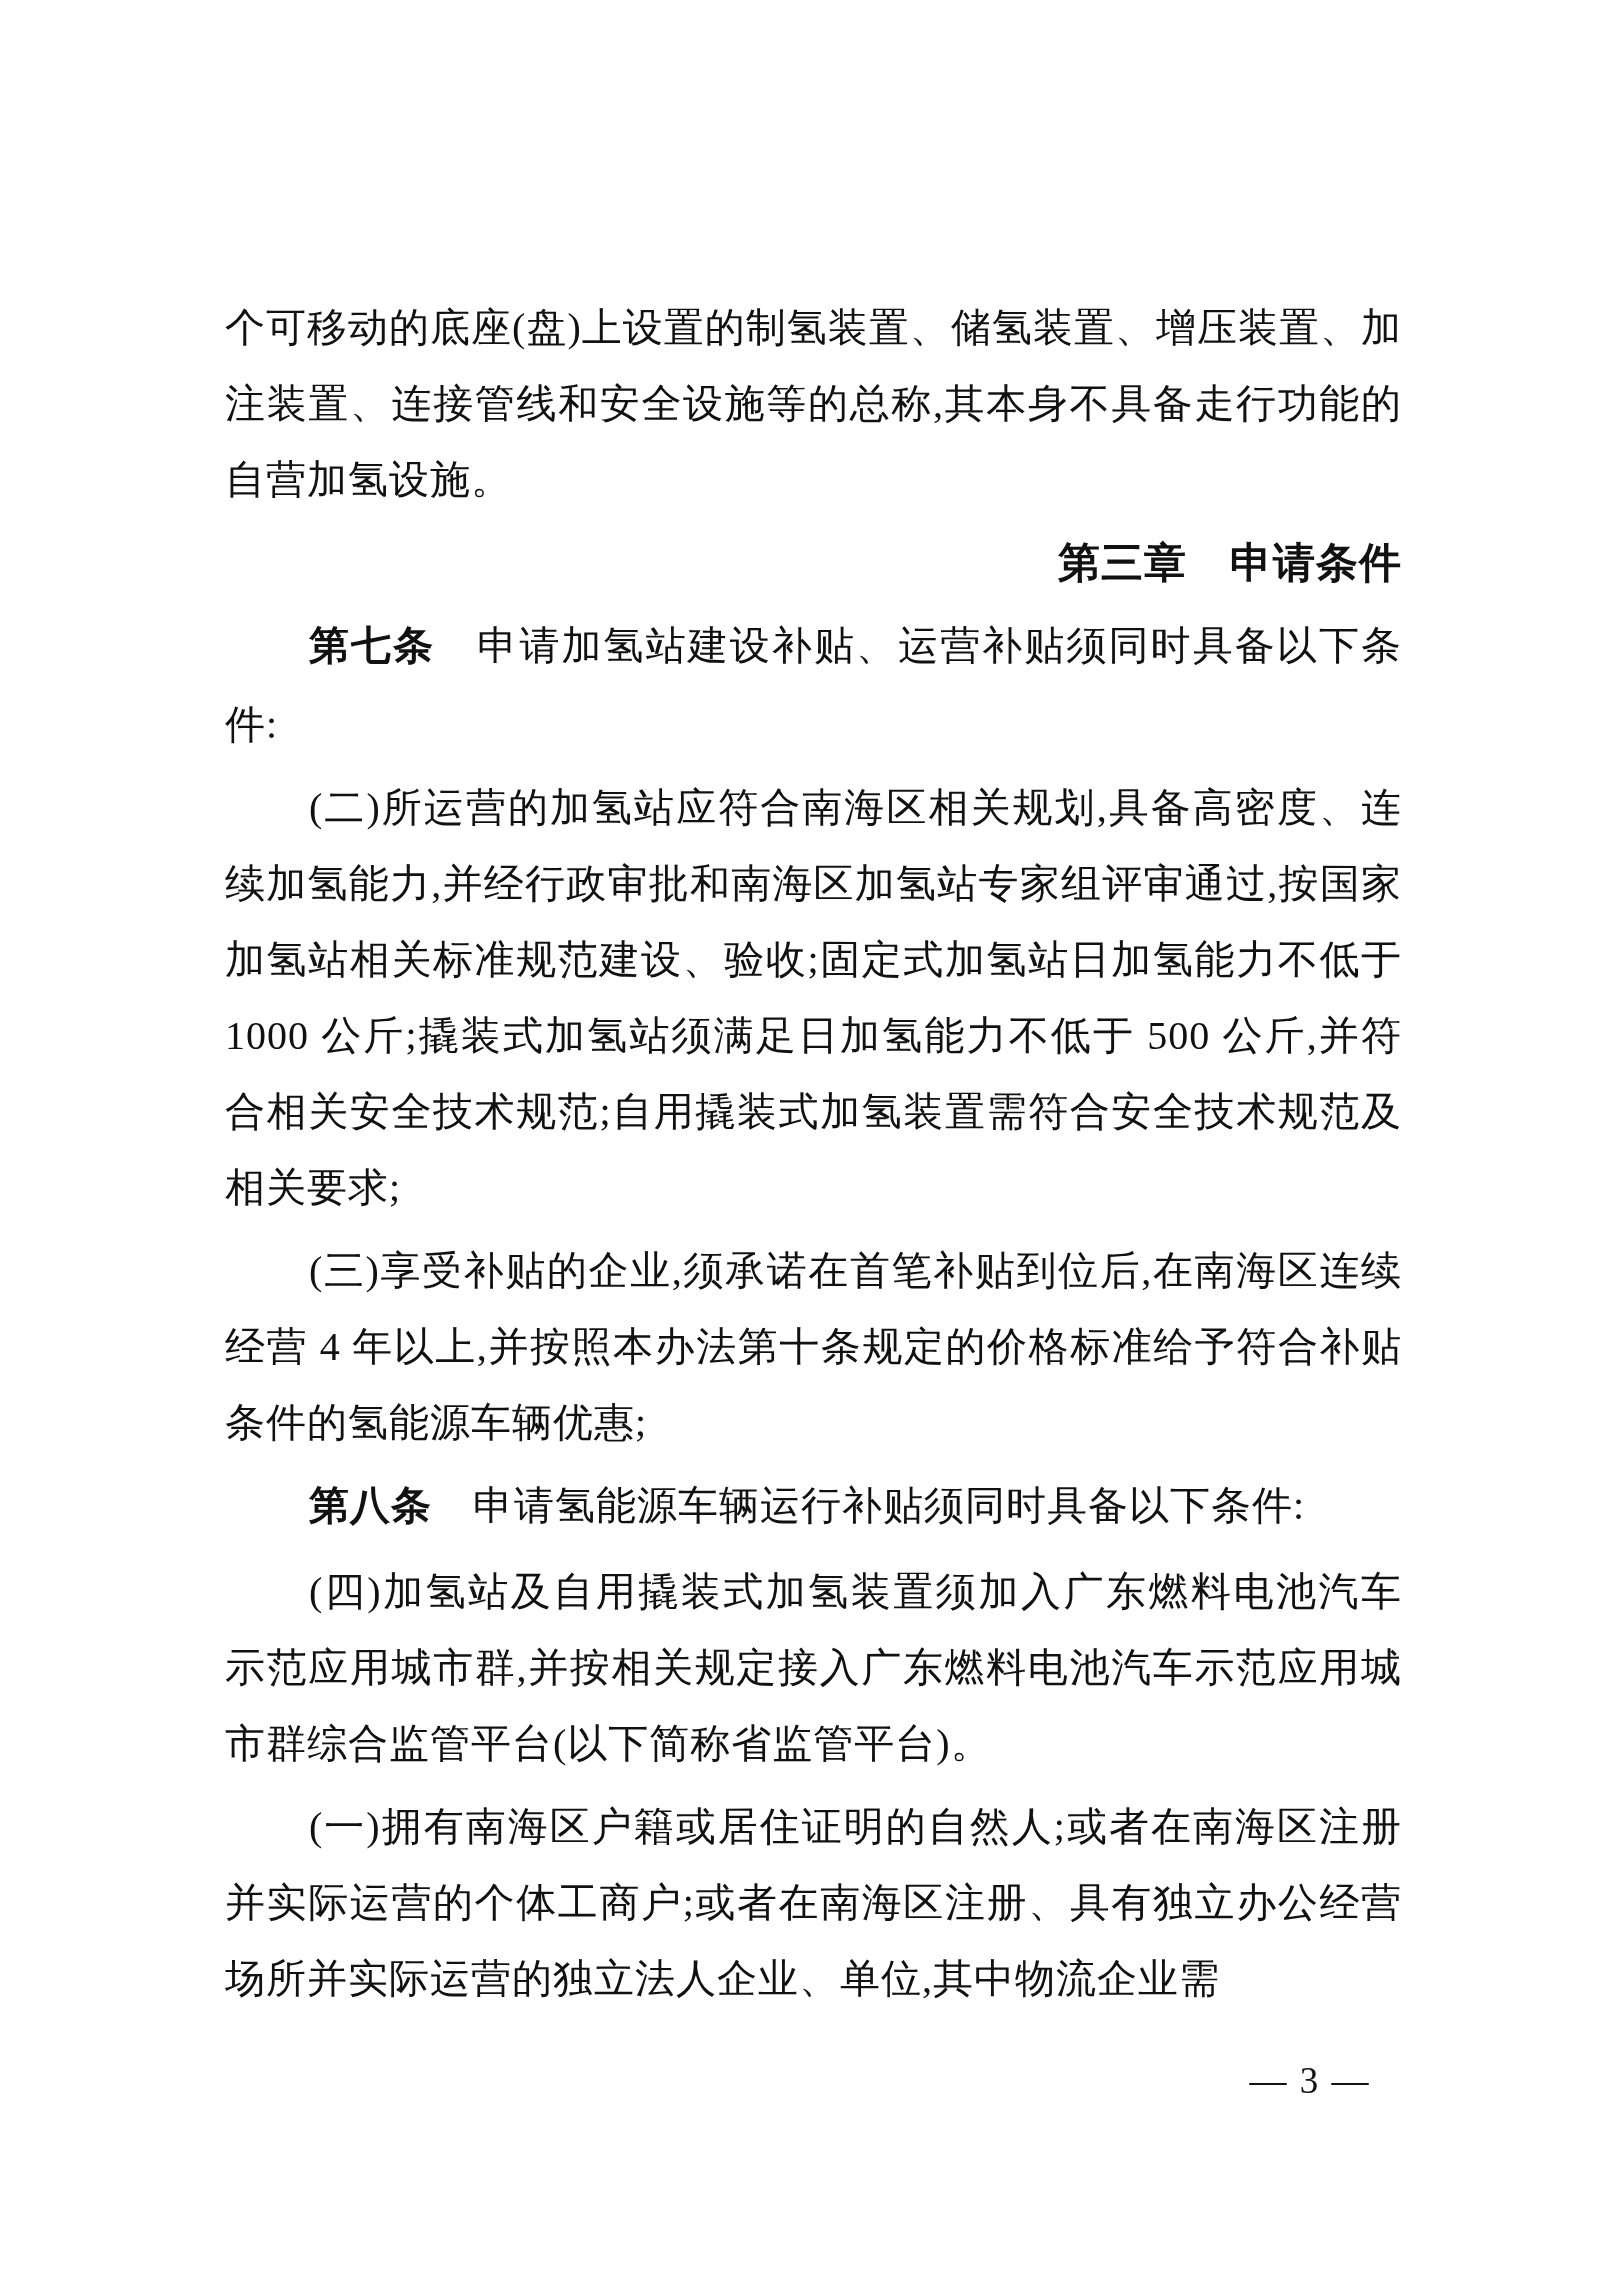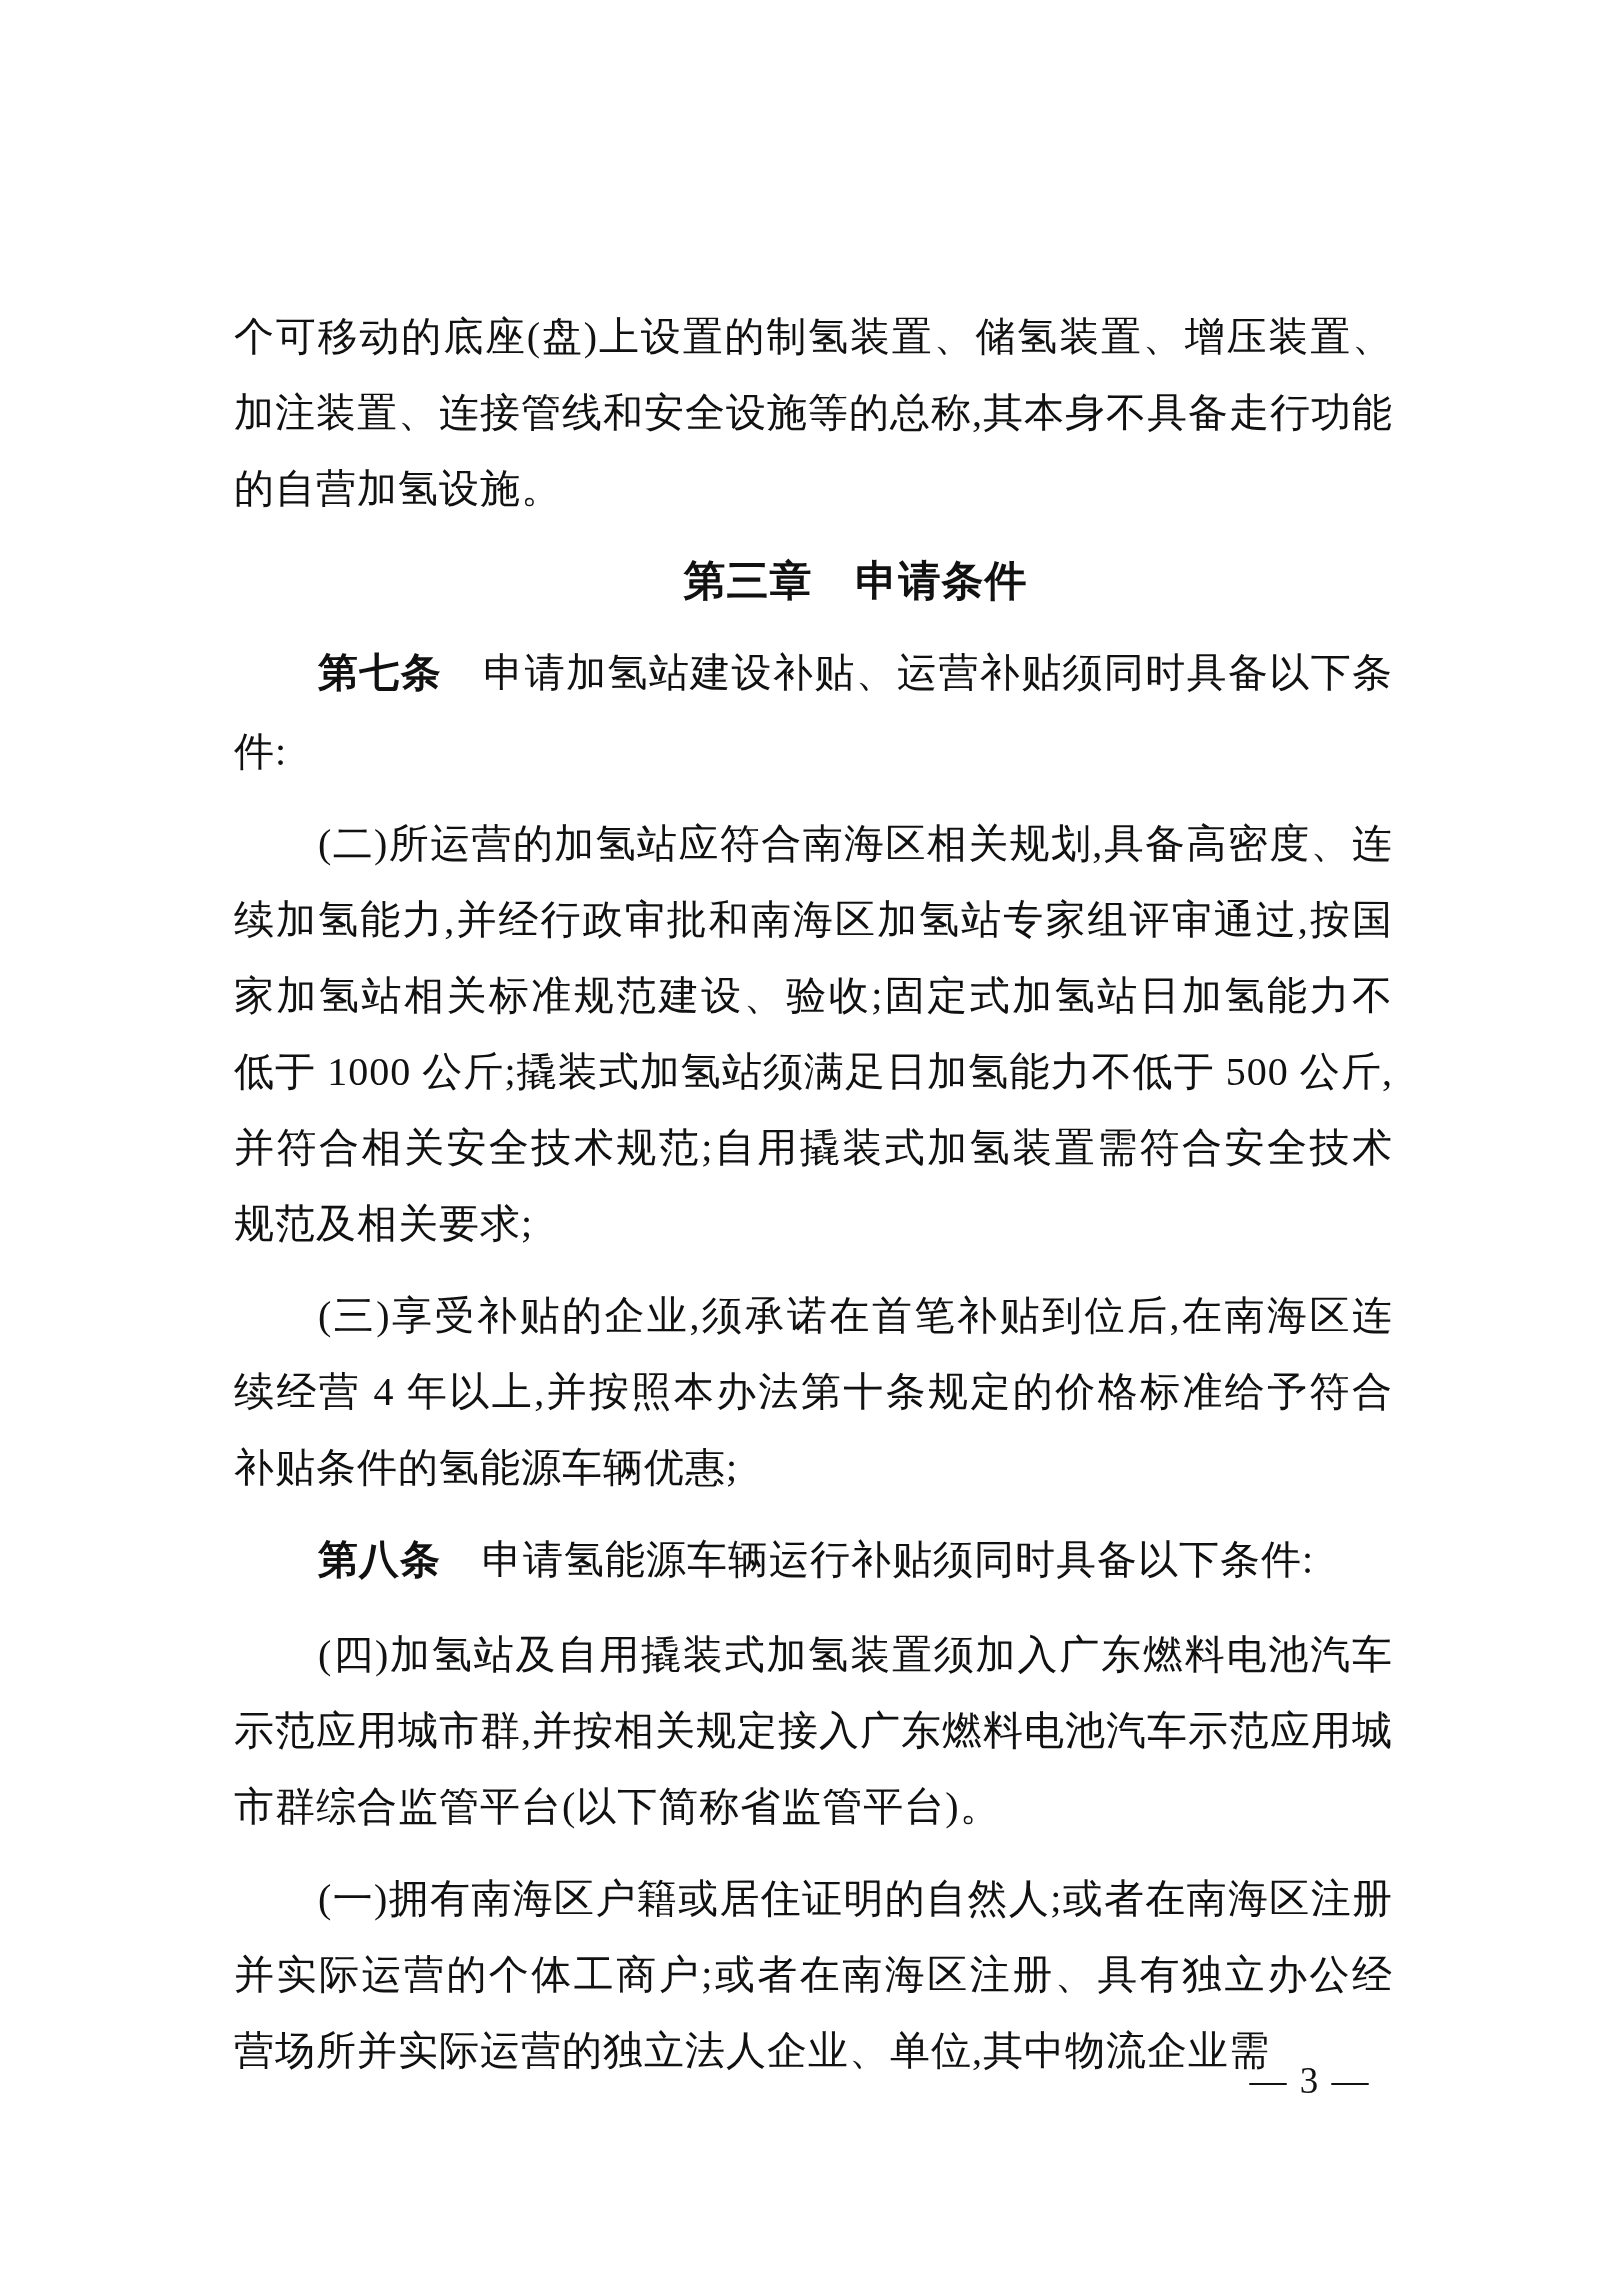--- a/index.html
+++ b/index.html
@@ -18,30 +18,30 @@
     left:218px;
     top:283px;
     width:1191px;
     font-size:40px;
     line-height:76px;
     text-align:justify;
     text-justify:inter-ideograph;
     letter-spacing:1px;
   }
   .body-text p{
-    margin:16px;
+    margin:7px;
     text-indent:84px; 
   }
   .body-text p.flush{
     text-indent:0;
   }
   .chapter{
     margin:0;
     text-indent:0;
-    text-align:center;
+    text-align:right;
     font-weight:bold;
     font-size:42px;
     line-height:76px;
     font-family:"Liberation Sans","DejaVu Sans",sans-serif;
   }
   .article-label{
     font-weight:bold;
     font-family:Liberation Mono, monospace;
   }
   .page-number{

